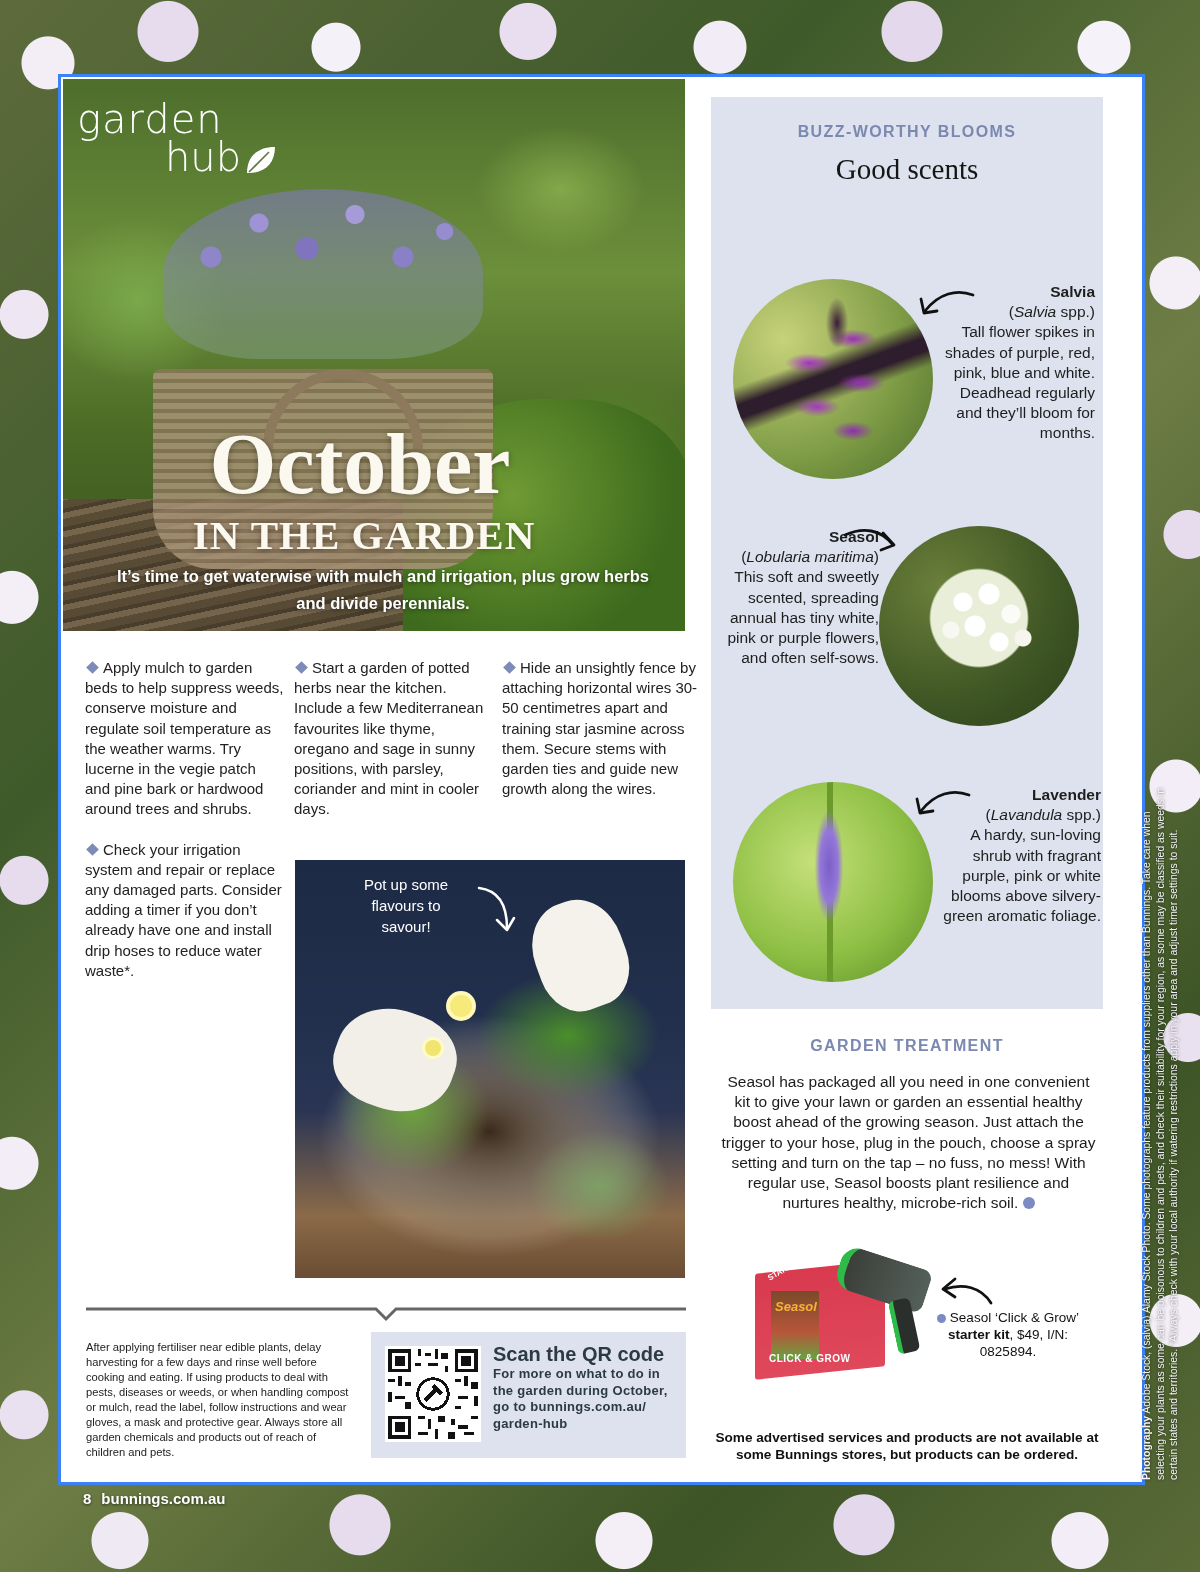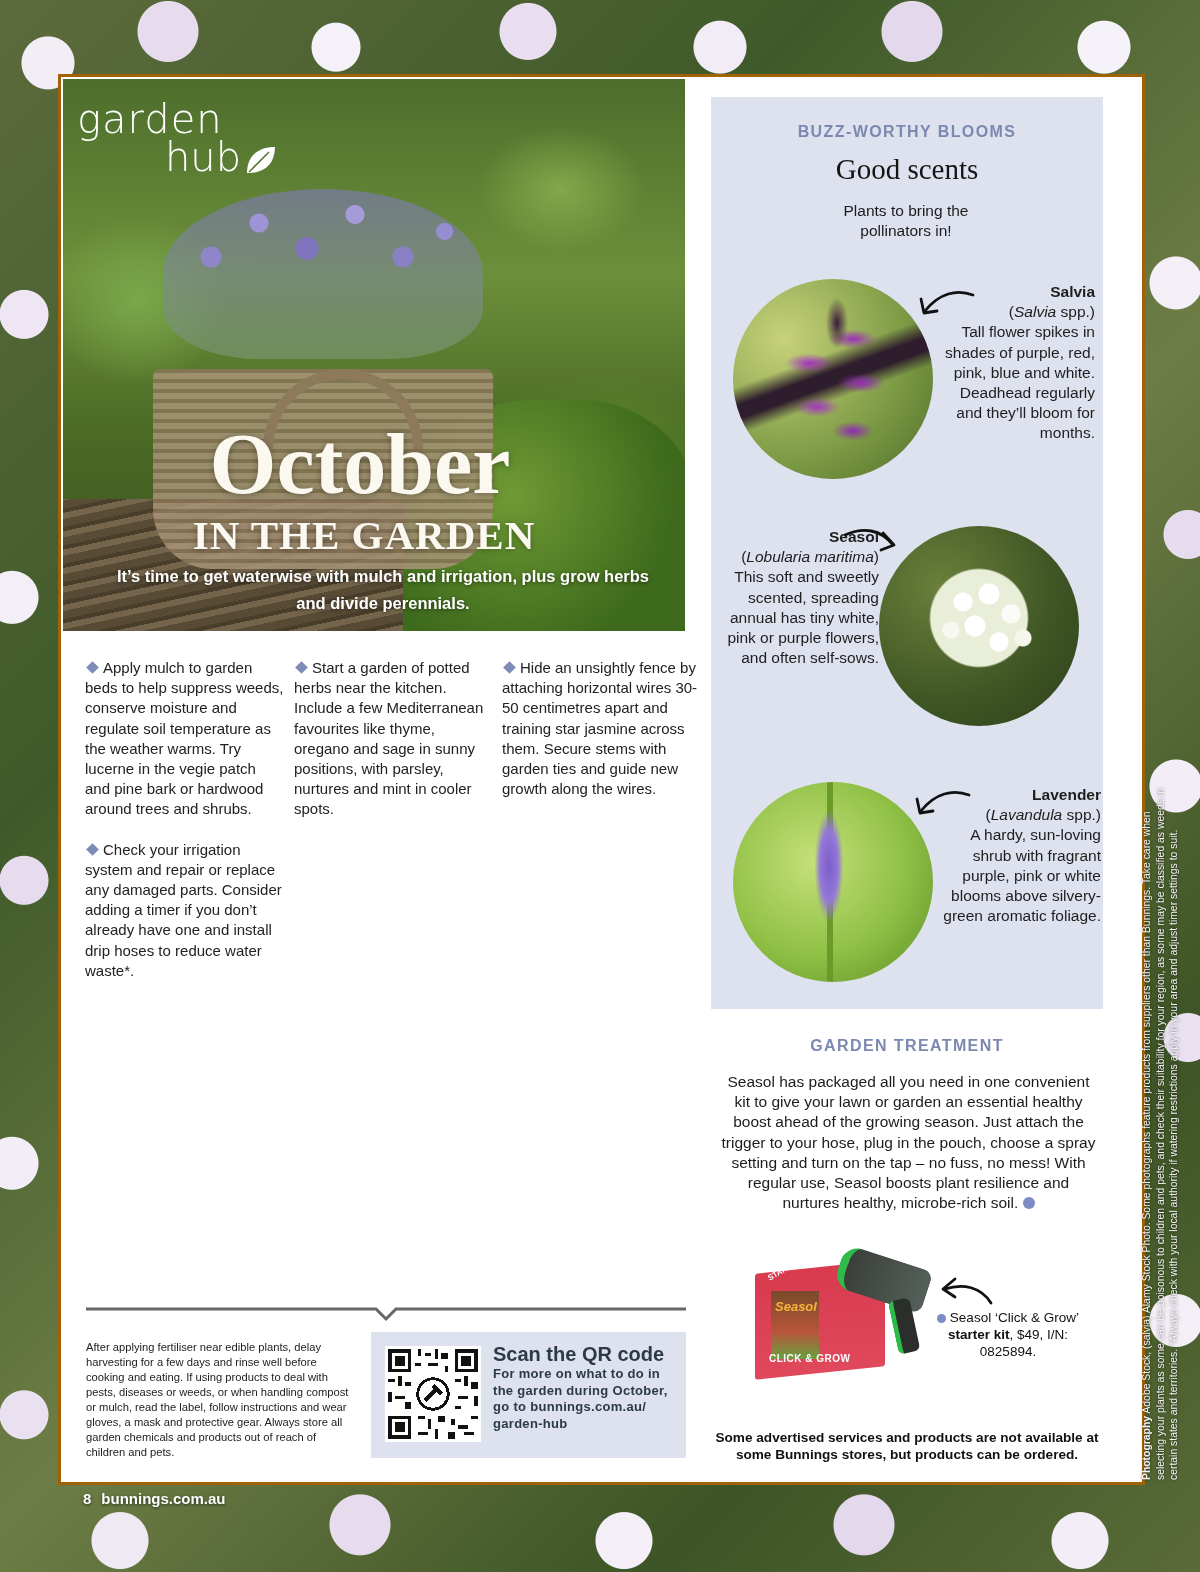--- a/index.html
+++ b/index.html
@@ -30,21 +30,21 @@
       radial-gradient(circle at 30% 97%, #e6dcee 0 30px, transparent 31px),
       radial-gradient(circle at 52% 98%, #f4eff7 0 28px, transparent 29px),
       radial-gradient(circle at 72% 97%, #e3d8ec 0 30px, transparent 31px),
       radial-gradient(circle at 90% 98%, #f2edf6 0 28px, transparent 29px),
       linear-gradient(135deg, #5d6b3c 0%, #3f5a2a 30%, #6e7d45 55%, #3d5426 80%, #5a6b38 100%);
   }
 
   
   .page {
     position: absolute; left: 58px; top: 74px; width: 1087px; height: 1411px;
-    background: #ffffff; border: 3px solid #a16207;
+    background: #ffffff; border: 3px solid #3b82f6;
   }
 
   
   .hero {
     position: absolute; left: 2px; top: 2px; width: 622px; height: 552px;
     overflow: hidden;
     background:
       radial-gradient(ellipse 120px 90px at 80% 20%, rgba(160,200,90,.55), transparent 70%),
       radial-gradient(ellipse 160px 130px at 88% 70%, #5b8a2a 0%, transparent 70%),
       radial-gradient(ellipse 130px 120px at 12% 40%, #7aa84a 0%, transparent 70%),
@@ -289,26 +289,37 @@
     <div class="hero-title big">October</div>
     <div class="hero-title sub">IN THE GARDEN</div>
     <div class="hero-intro">It’s time to get waterwise with mulch and irrigation, plus grow herbs and divide perennials.</div>
   </div>
 
   <div class="tips col1">
     <p class="tip"><span class="diamond"></span><span>Apply mulch to garden beds to help suppress weeds, conserve moisture and regulate soil temperature as the weather warms. Try lucerne in the vegie patch and pine bark or hardwood around trees and shrubs.</span></p>
     <p class="tip"><span class="diamond"></span><span>Check your irrigation system and repair or replace any damaged parts. Consider adding a timer if you don’t already have one and install drip hoses to reduce water waste*.</span></p>
   </div>
   <div class="tips col2">
-    <p class="tip"><span class="diamond"></span><span>Start a garden of potted herbs near the kitchen. Include a few Mediterranean favourites like thyme, oregano and sage in sunny positions, with parsley, nurtures and mint in cooler spots.</span></p>
+    <p class="tip"><span class="diamond"></span><span>Start a garden of potted herbs near the kitchen. Include a few Mediterranean favourites like thyme, oregano and sage in sunny positions, with parsley, coriander and mint in cooler days.</span></p>
   </div>
   <div class="tips col3">
     <p class="tip"><span class="diamond"></span><span>Hide an unsightly fence by attaching horizontal wires 30-50 centimetres apart and training star jasmine across them. Secure stems with garden ties and guide new growth along the wires.</span></p>
   </div>
 
+  <div class="herbs">
+    <div class="glove-l"></div>
+    <div class="glove-r"></div>
+    <div class="flower1"></div>
+    <div class="flower2"></div>
+    <div class="herb-caption">Pot up some flavours to savour!</div>
+    <svg class="herb-arrow" width="40" height="50" viewBox="0 0 40 50">
+        <path d="M2 4 C18 6 30 16 30 44" fill="none" stroke="#fff" stroke-width="2.5" stroke-linecap="round"></path>
+        <path d="M20 36 L30 46 L37 34" fill="none" stroke="#fff" stroke-width="2.5" stroke-linecap="round" stroke-linejoin="round"></path>
+      </svg>
+  </div>
 
   <svg class="divider" viewBox="0 0 600 16" width="600" height="16">
     <path d="M0 3 H290 L300 13 L310 3 H600" fill="none" stroke="#666" stroke-width="3"></path>
   </svg>
 
   <p class="disclaimer">After applying fertiliser near edible plants, delay harvesting for a few days and rinse well before cooking and eating. If using products to deal with pests, diseases or weeds, or when handling compost or mulch, read the label, follow instructions and wear gloves, a mask and protective gear. Always store all garden chemicals and products out of reach of children and pets.</p>
 
   <div class="qr-box">
     <svg class="qr" viewBox="0 0 29 29" width="96" height="96" shape-rendering="crispEdges">
       <rect width="29" height="29" fill="#fff"></rect>
@@ -357,21 +368,20 @@
     </svg>
     <div class="qr-text">
       <div class="qr-title">Scan the QR code</div>
       <div class="qr-body">For more on what to do in the garden during October, go to bunnings.com.au/ garden-hub</div>
     </div>
   </div>
 
   <div class="panel">
     <div class="kicker">BUZZ-WORTHY BLOOMS</div>
     <div class="panel-title">Good scents</div>
-    <div class="panel-sub">Plants to bring the pollinators in!</div>
 
     <div class="plant-img plant-salvia"></div>
     <svg class="arrow" style="left:206px; top:190px;" width="60" height="34" viewBox="0 0 60 34">
         <path d="M56 8 C40 2 22 6 8 24" fill="none" stroke="#111" stroke-width="2.8" stroke-linecap="round"></path>
         <path d="M4 12 L7 26 L20 24" fill="none" stroke="#111" stroke-width="2.8" stroke-linecap="round" stroke-linejoin="round"></path>
       </svg>
     <div class="plant-text pt-salvia">
       <b>Salvia</b><br>
       <span>(<i>Salvia</i><span> spp.</span>)</span><br>
       <span>Tall flower spikes in shades of purple, red, pink, blue and white. Deadhead regularly and they’ll bloom for months.</span>

